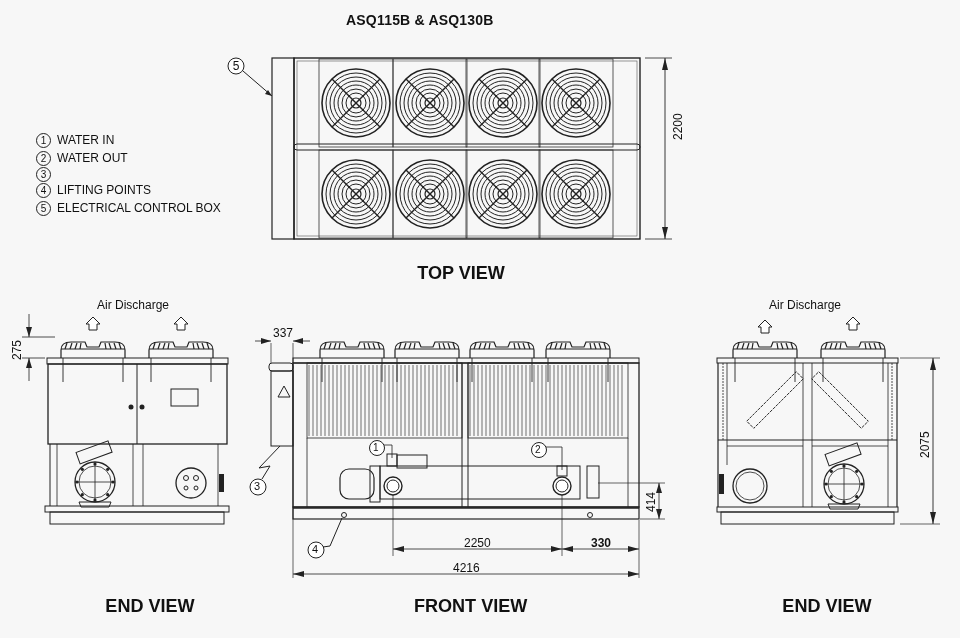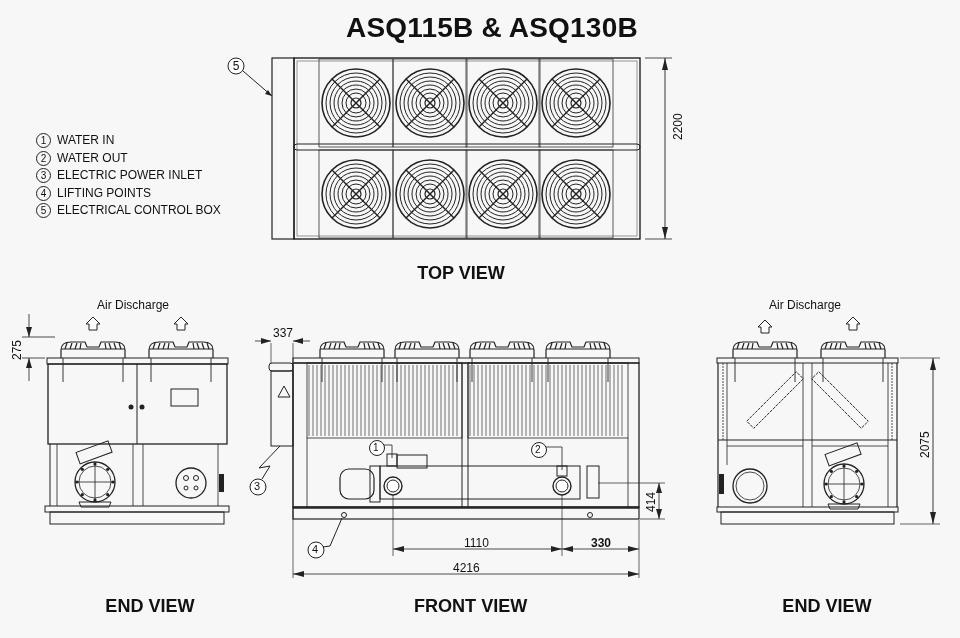--- a/index.html
+++ b/index.html
@@ -1,18 +1,18 @@
 <!DOCTYPE html>
 <html><head>
 <meta charset="utf-8">
 <style>
   html, body { margin:0; padding:0; background:#f7f7f7; }
   body { width:960px; height:638px; position:relative; overflow:hidden; font-family:"Liberation Sans", sans-serif; color:#111; }
   .abs { position:absolute; }
-  .title { font-weight:bold; font-size:28px; letter-spacing:0.2px; }
+  .title { font-weight:bold; font-size:14px; letter-spacing:0.2px; }
   .view-label { font-weight:bold; font-size:19px; transform:scaleX(0.95); }
   .legend { font-size:12px; line-height:17.5px; }
   .legend-item { display:flex; align-items:center; gap:6px; }
   .legend-num { display:inline-flex; width:13px; height:13px; border:1px solid #222; border-radius:50%; font-size:10px; align-items:center; justify-content:center; }
   .small { font-size:12px; }
   .dim { font-size:12px; }
   svg { position:absolute; left:0; top:0; }
 </style>
 </head>
 <body>
@@ -23,21 +23,20 @@
   <div class="legend-item">
       <span class="legend-num">1</span>
       <span>WATER IN</span>
     </div>
   <div class="legend-item">
       <span class="legend-num">2</span>
       <span>WATER OUT</span>
     </div>
   <div class="legend-item">
       <span class="legend-num">3</span>
-      <span>ELECTRIC POWER INLET</span>
     </div>
   <div class="legend-item">
       <span class="legend-num">4</span>
       <span>LIFTING POINTS</span>
     </div>
   <div class="legend-item">
       <span class="legend-num">5</span>
       <span>ELECTRICAL CONTROL BOX</span>
     </div>
 </div>
@@ -322,21 +321,21 @@
 
 <div class="abs small" style="left:229px; top:59px; width:14px; text-align:center;">5</div>
 <div class="abs dim" style="left:671px; top:140px; transform:rotate(-90deg); transform-origin:left top;">2200</div>
 <div class="abs view-label" style="left:415px; top:262px;">TOP VIEW</div>
 
 <div class="abs small" style="left:97px; top:298px;">Air Discharge</div>
 <div class="abs dim" style="left:10px; top:360px; transform:rotate(-90deg); transform-origin:left top;">275</div>
 <div class="abs view-label" style="left:103px; top:595px;">END VIEW</div>
 
 <div class="abs dim" style="left:273px; top:326px;text-align:right;">337</div>
-<div class="abs dim" style="left:464px; top:536px;">1110</div>
+<div class="abs dim" style="left:464px; top:536px;">2250</div>
 <div class="abs dim" style="left:591px; top:536px;font-weight:bold;">330</div>
 <div class="abs dim" style="left:453px; top:561px;text-align:right;">4216</div>
 <div class="abs dim" style="left:644px; top:512px; transform:rotate(-90deg); transform-origin:left top;">414</div>
 <div class="abs" style="left:373px; top:442px; font-size:10px;">1</div>
 <div class="abs" style="left:535px; top:444px; font-size:10px;">2</div>
 <div class="abs" style="left:254px; top:480px; font-size:11px;">3</div>
 <div class="abs" style="left:312px; top:543px; font-size:11px;">4</div>
 <div class="abs view-label" style="left:411px; top:595px;">FRONT VIEW</div>
 
 <div class="abs small" style="left:769px; top:298px;">Air Discharge</div>

